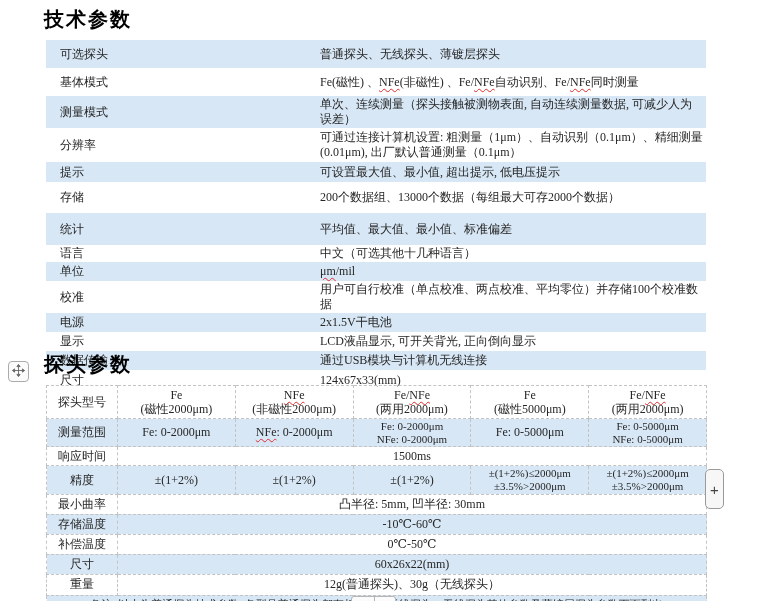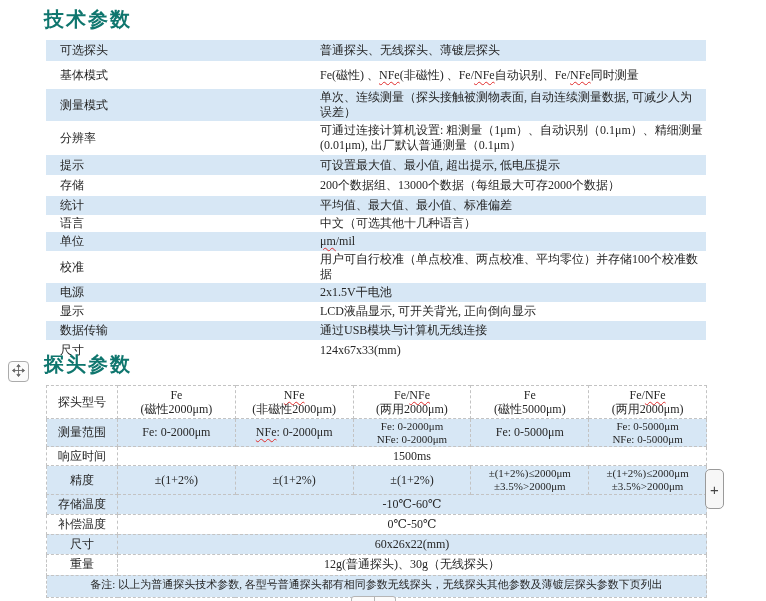--- a/index.html
+++ b/index.html
@@ -1,21 +1,21 @@
 <!DOCTYPE html>
 <html><head>
 <meta charset="utf-8">
 <style>
   html,body{margin:0;padding:0;}
   body{
     position:relative;width:766px;height:601px;overflow:hidden;background:#ffffff;
     font-family:"Liberation Serif","DejaVu Serif",serif;color:#262626;
   }
   .title{
-    position:absolute;left:44px;color:#0f766e;font-size:20px;font-weight:bold;
+    position:absolute;left:44px;color:#000000;font-size:20px;font-weight:bold;
     font-family:"Liberation Sans","DejaVu Sans",sans-serif;letter-spacing:2px;
   }
   #title-tech{top:6px;}
   #title-probe{top:351px;}
 
   table{border-collapse:collapse;table-layout:fixed;position:absolute;}
 
   
   .t1{left:46px;top:40px;width:660px;font-size:12px;line-height:1.25;}
   .t1 td{padding:1px 3px;vertical-align:middle;}
@@ -57,45 +57,45 @@
     content:"";position:absolute;left:22px;top:0;bottom:0;width:1px;background:#b5b5b5;
   }
 </style>
 </head>
 <body>
 
 <div class="title" id="title-tech">技术参数</div>
 
 <table class="t1">
   <tbody>
-      <tr class="band" style="height:21px">
+      <tr class="band" style="height:28px">
     <td class="lbl">可选探头</td>
     <td>普通探头、无线探头、薄镀层探头</td>
   </tr>
   <tr style="height:28px">
     <td class="lbl">基体模式</td>
     <td><span>Fe(磁性) 、</span><span class="sq">NFe</span><span>(非磁性) 、Fe/</span><span class="sq">NFe</span><span>自动识别、Fe/</span><span class="sq">NFe</span><span>同时测量</span></td>
   </tr>
   <tr class="band" style="height:21px">
     <td class="lbl">测量模式</td>
     <td>单次、连续测量（探头接触被测物表面, 自动连续测量数据, 可减少人为误差）</td>
   </tr>
   <tr style="height:34px">
     <td class="lbl">分辨率</td>
     <td>可通过连接计算机设置: 粗测量（1μm）、自动识别（0.1μm）、精细测量(0.01μm), 出厂默认普通测量（0.1μm）</td>
   </tr>
   <tr class="band" style="height:20px">
     <td class="lbl">提示</td>
     <td>可设置最大值、最小值, 超出提示, 低电压提示</td>
   </tr>
-  <tr style="height:21px">
+  <tr style="height:31px">
     <td class="lbl">存储</td>
     <td>200个数据组、13000个数据（每组最大可存2000个数据）</td>
   </tr>
-  <tr class="band" style="height:19px">
+  <tr class="band" style="height:32px">
     <td class="lbl">统计</td>
     <td>平均值、最大值、最小值、标准偏差</td>
   </tr>
   <tr style="height:16px">
     <td class="lbl">语言</td>
     <td>中文（可选其他十几种语言）</td>
   </tr>
   <tr class="band" style="height:19px">
     <td class="lbl">单位</td>
     <td><span class="sq">μm</span><span>/mil</span></td>
@@ -190,20 +190,24 @@
     <td>±(1+2%)</td>
     <td class="two">
       <div>±(1+2%)≤2000μm</div>
       <div>±3.5%&gt;2000μm</div>
     </td>
     <td class="two">
       <div>±(1+2%)≤2000μm</div>
       <div>±3.5%&gt;2000μm</div>
     </td>
   </tr>
+  <tr style="height:20px">
+    <td class="lbl">最小曲率</td>
+    <td colspan="5">凸半径: 5mm, 凹半径: 30mm</td>
+  </tr>
   <tr class="band" style="height:20px">
     <td class="lbl">存储温度</td>
     <td colspan="5">-10℃-60℃</td>
   </tr>
   <tr style="height:20px">
     <td class="lbl">补偿温度</td>
     <td colspan="5">0℃-50℃</td>
   </tr>
   <tr class="band" style="height:20px">
     <td class="lbl">尺寸</td>

